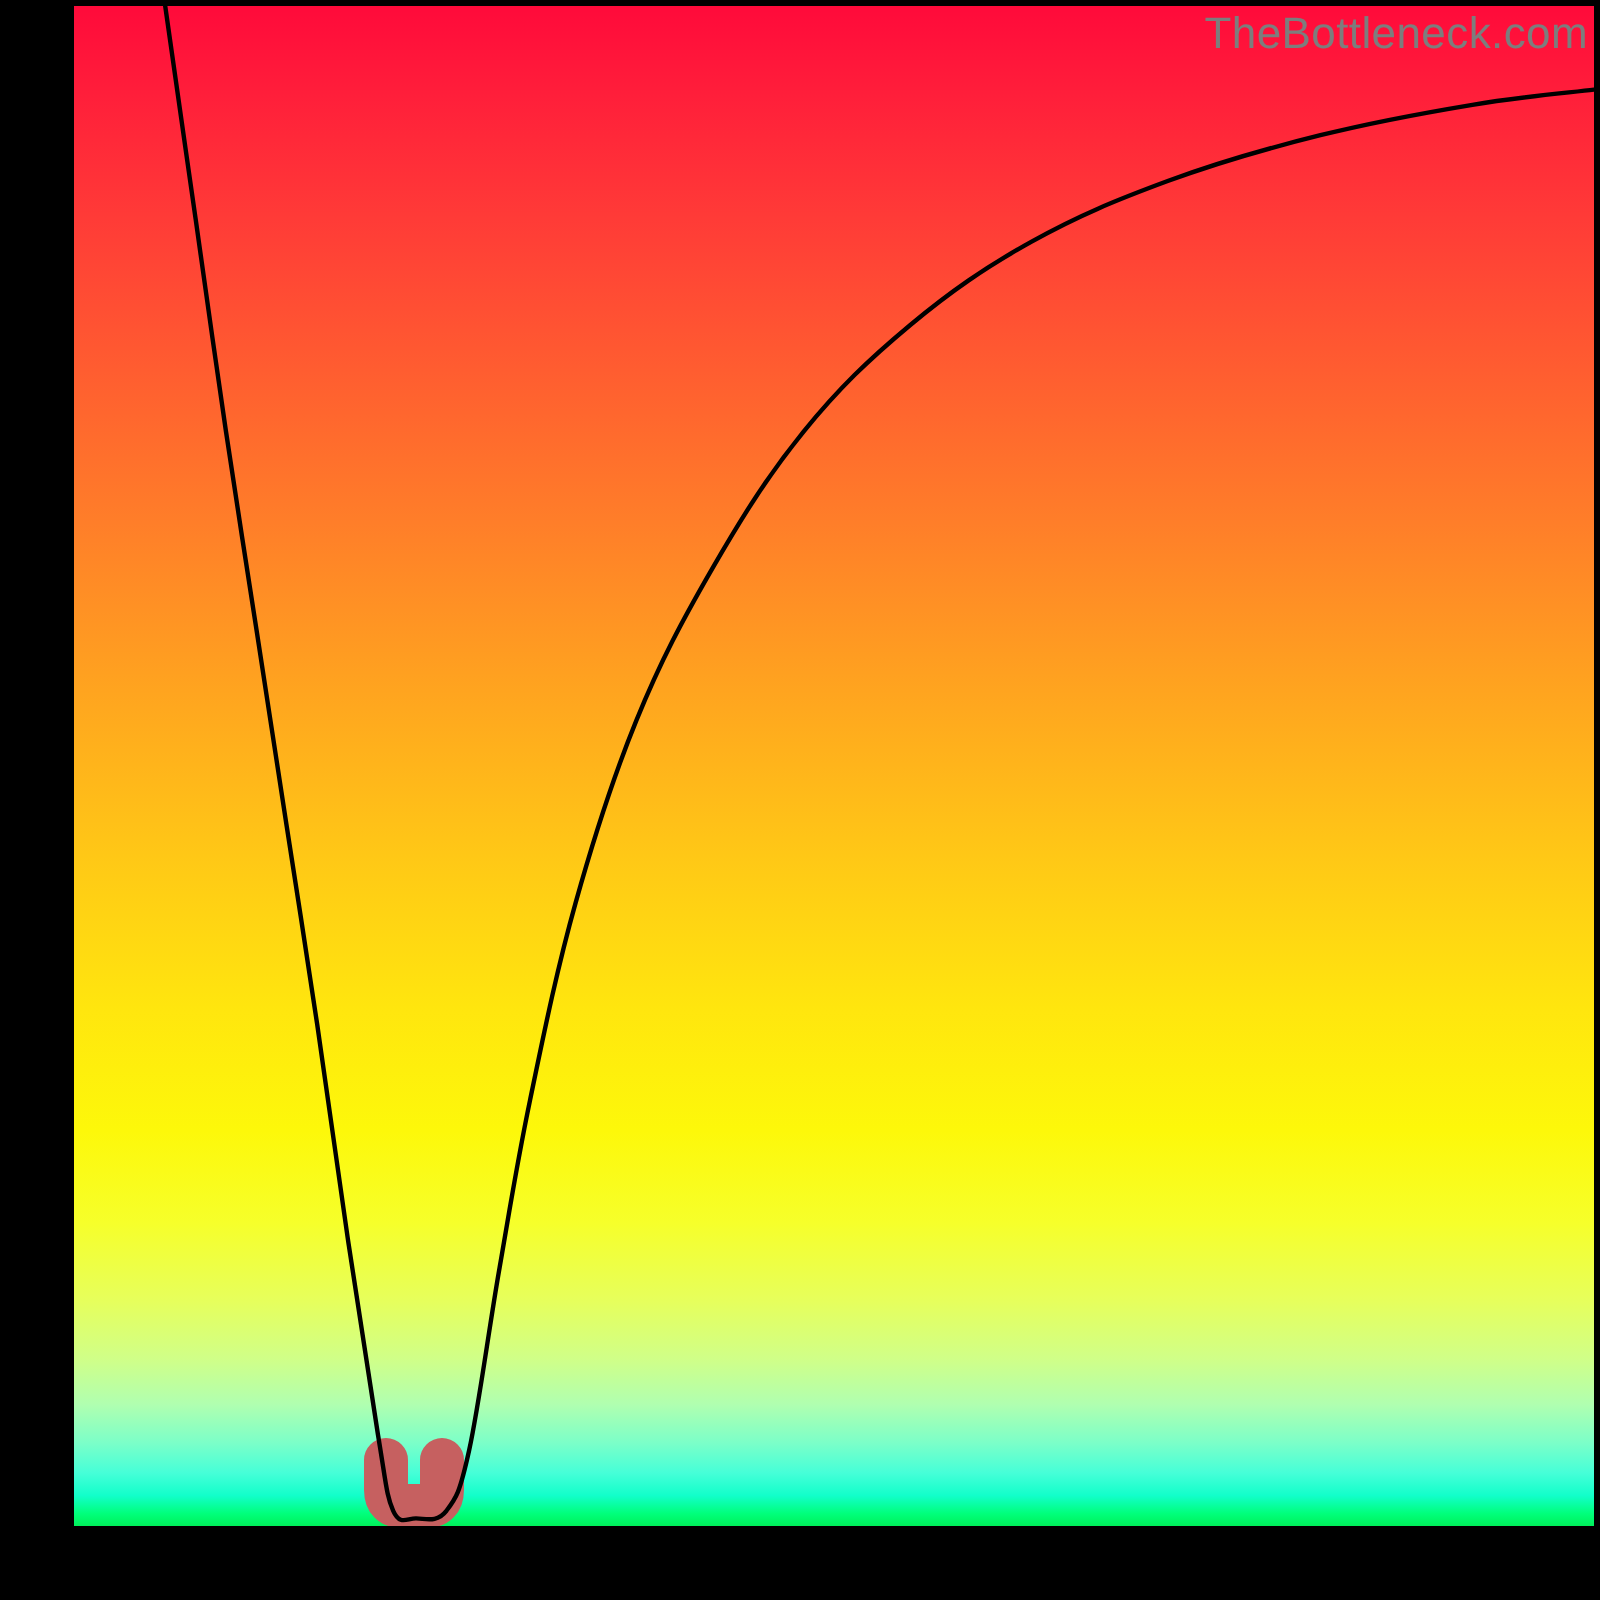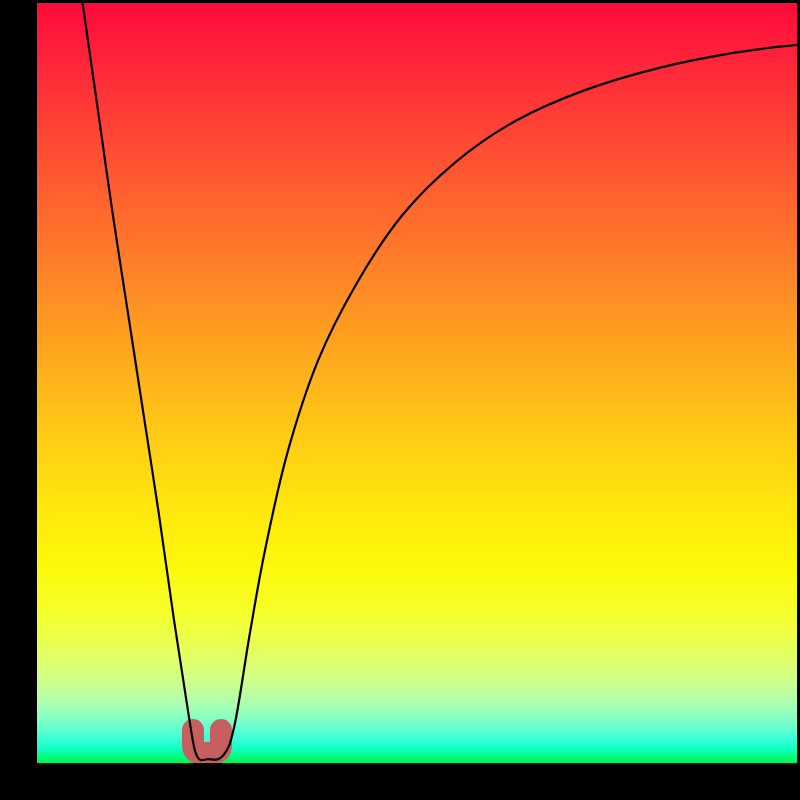--- a/index.html
+++ b/index.html
@@ -84,13 +84,14 @@
       <path class="marker-path" d="M 156 727
                L 156 742
                Q 156 750 164 750
                L 176 750
                Q 184 750 184 742
                L 184 727"></path>
       <path id="curve-path" class="curve-path" d="M 45.6 0.0 C 48.3 19.2, 55.3 68.1, 60.8 106.4 C 66.3 144.7, 70.5 175.9, 76.0 212.8 C 81.5 249.7, 85.7 276.0, 91.2 311.6 C 96.7 347.2, 100.9 374.8, 106.4 410.4 C 111.9 446.0, 116.1 472.3, 121.6 509.2 C 127.1 546.1, 131.3 578.7, 136.8 615.6 C 142.3 652.5, 147.9 689.8, 152.0 714.4 C 156.1 739.0, 156.2 744.9, 159.6 752.4 C 163.0 759.9, 166.2 756.2, 171.0 756.2 C 175.8 756.2, 181.4 758.6, 186.2 752.4 C 191.0 746.2, 192.8 743.9, 197.6 722.0 C 202.4 700.1, 207.3 662.3, 212.8 630.8 C 218.3 599.3, 221.2 580.0, 228.0 547.2 C 234.8 514.4, 241.2 482.6, 250.8 448.4 C 260.4 414.2, 268.9 387.3, 281.2 357.2 C 293.5 327.1, 304.2 307.2, 319.2 281.2 C 334.2 255.2, 347.0 234.7, 364.8 212.8 C 382.6 190.9, 397.5 176.7, 418.0 159.6 C 438.5 142.5, 455.5 130.8, 478.8 117.8 C 502.1 104.8, 521.2 97.0, 547.2 87.4 C 573.2 77.8, 595.8 71.4, 623.2 64.6 C 650.6 57.8, 674.6 53.5, 699.2 49.4 C 723.8 45.3, 749.1 43.2, 760.0 41.8"></path>
     </svg>
   </div>
 
+  <div class="watermark">TheBottleneck.com</div>
 </div>
 
 </body></html>

